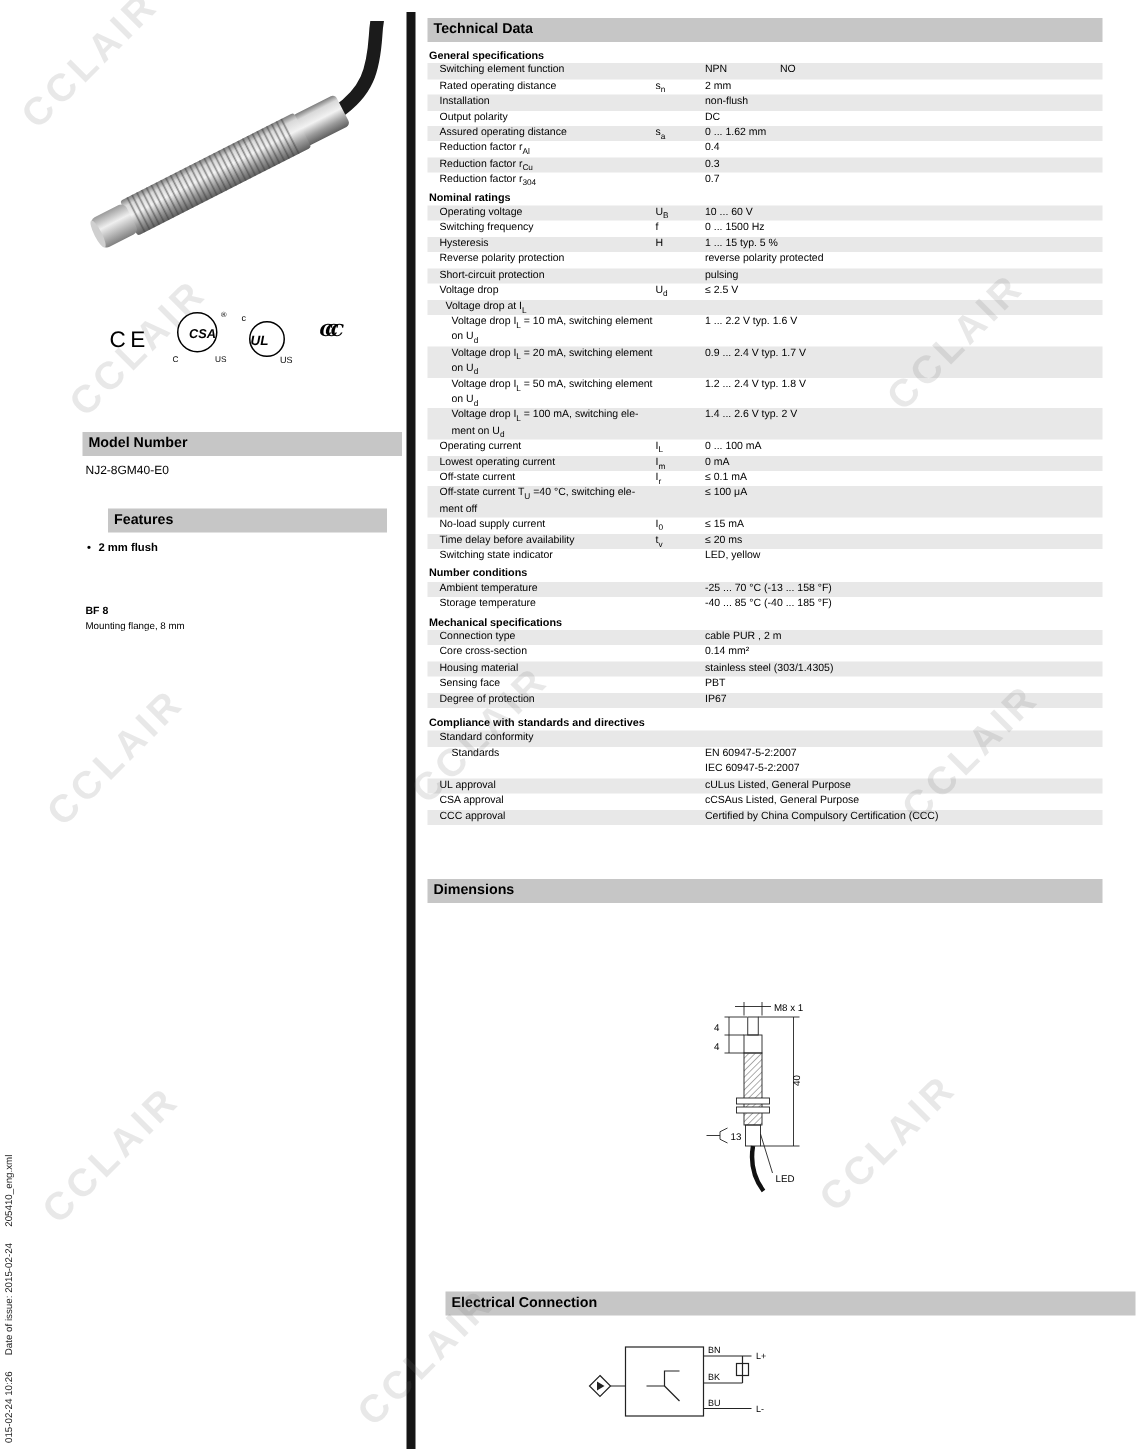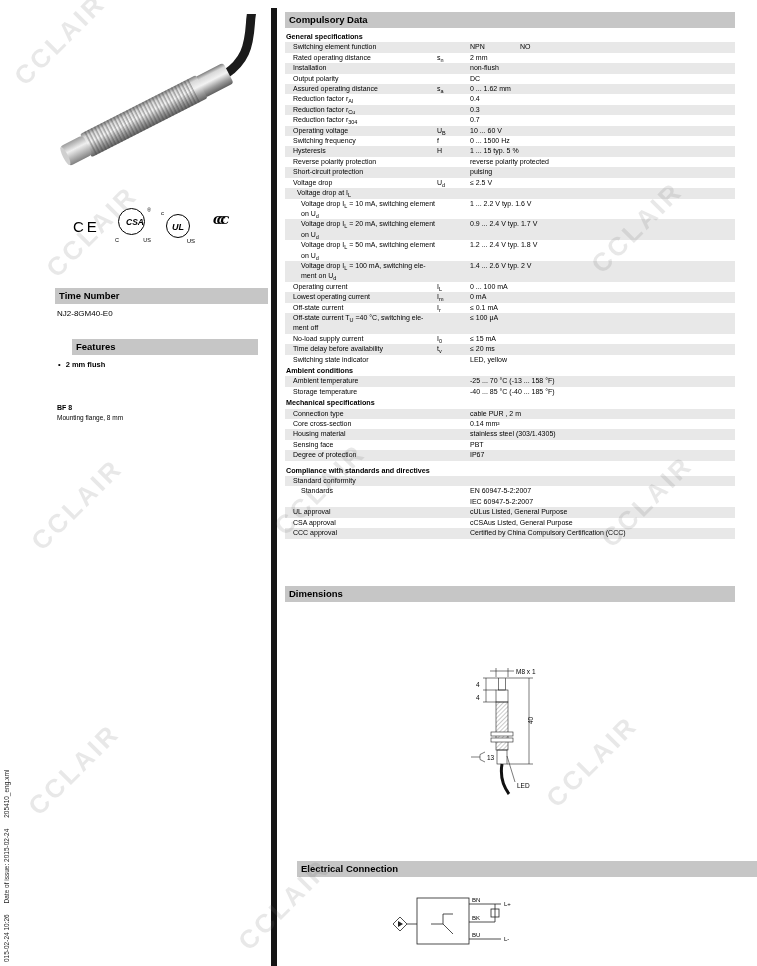--- a/index.html
+++ b/index.html
@@ -19,21 +19,21 @@
   .logos{position:absolute;top:198px;left:0;width:213px;height:48px;}
   .logo-ce{position:absolute;left:18px;top:12px;font-size:15px;letter-spacing:3px;}
   .logo-csa{position:absolute;left:60px;top:2px;width:36px;height:40px;}
   .csa-main{display:block;width:27px;height:27px;margin-left:3px;border:1.4px solid #000;border-radius:50%;
       text-align:right;line-height:27px;font-weight:bold;font-style:italic;font-size:8.5px;}
   .csa-reg{position:absolute;right:0;top:-1px;font-size:5px;}
   .csa-c{position:absolute;left:0;bottom:5px;font-size:5.5px;}
   .csa-us{position:absolute;right:0;bottom:5px;font-size:5.5px;}
   .logo-ul{position:absolute;left:106px;top:4px;width:34px;height:38px;}
   .ul-main{display:block;width:24px;height:24px;margin:4px 0 0 5px;border:1.3px solid #000;border-radius:50%;
-      text-align:center;line-height:24px;font-weight:bold;font-style:italic;font-size:9px;}
+      text-align:left;line-height:24px;font-weight:bold;font-style:italic;font-size:9px;}
   .ul-c{position:absolute;left:0;top:0;font-size:6px;}
   .ul-us{position:absolute;right:0;bottom:4px;font-size:6px;}
   .logo-ccc{position:absolute;left:158px;top:8px;font-size:11px;font-weight:bold;font-style:italic;
       letter-spacing:-5px;font-family:"DejaVu Serif",serif;}
   .bar{background:#c6c6c6;font-weight:bold;font-size:9.5px;line-height:16px;height:16px;padding-left:4px;}
   .mn-bar{position:absolute;top:280px;left:0;width:213px;}
   .mn-value{position:absolute;top:301px;left:2px;font-size:8px;}
   .ft-bar{position:absolute;top:331px;left:17px;width:186px;}
   .ft-item{position:absolute;top:352px;left:3px;font-size:7.5px;font-weight:bold;}
   .ft-item .bullet{margin-right:5px;}
@@ -105,34 +105,34 @@
       <span class="csa-us">US</span>
     </div>
     <div class="logo-ul">
       <span class="ul-c">c</span>
       <span class="ul-main">UL</span>
       <span class="ul-us">US</span>
     </div>
     <div class="logo-ccc">CCC</div>
   </div>
 
-  <div class="bar mn-bar">Time Number</div>
+  <div class="bar mn-bar">Model Number</div>
   <div class="mn-value">NJ2-8GM40-E0</div>
 
   <div class="bar ft-bar">Features</div>
   <div class="ft-item">
     <span class="bullet">•</span><span>2 mm flush</span>
   </div>
 
   <div class="ac-name">BF 8</div>
   <div class="ac-desc">Mounting flange, 8 mm</div>
 </div>
 
 <div class="right-col">
-  <div class="bar title-bar">Compulsory Data</div>
+  <div class="bar title-bar">Technical Data</div>
   <div class="tt">
       <div class="tt-header">General specifications</div>
       <div class="tt-row shaded">
         <div class="tt-label">Switching element function</div>
         <div class="tt-sym"></div>
         <div class="tt-value">NPN</div>
         <div class="tt-value2">NO</div>
       </div>
       <div class="tt-row">
         <div class="tt-label">Rated operating distance</div>
@@ -162,20 +162,21 @@
       <div class="tt-row shaded">
         <div class="tt-label">Reduction factor r<sub>Cu</sub></div>
         <div class="tt-sym"></div>
         <div class="tt-value">0.3</div>
       </div>
       <div class="tt-row">
         <div class="tt-label">Reduction factor r<sub>304</sub></div>
         <div class="tt-sym"></div>
         <div class="tt-value">0.7</div>
       </div>
+      <div class="tt-header">Nominal ratings</div>
       <div class="tt-row shaded">
         <div class="tt-label">Operating voltage</div>
         <div class="tt-sym">U<sub>B</sub></div>
         <div class="tt-value">10 ... 60 V</div>
       </div>
       <div class="tt-row">
         <div class="tt-label">Switching frequency</div>
         <div class="tt-sym">f</div>
         <div class="tt-value">0 ... 1500 Hz</div>
       </div>
@@ -252,21 +253,21 @@
       <div class="tt-row shaded">
         <div class="tt-label">Time delay before availability</div>
         <div class="tt-sym">t<sub>v</sub></div>
         <div class="tt-value">≤ 20 ms</div>
       </div>
       <div class="tt-row">
         <div class="tt-label">Switching state indicator</div>
         <div class="tt-sym"></div>
         <div class="tt-value">LED, yellow</div>
       </div>
-      <div class="tt-header">Ambient conditions</div>
+      <div class="tt-header">Number conditions</div>
       <div class="tt-row shaded">
         <div class="tt-label">Ambient temperature</div>
         <div class="tt-sym"></div>
         <div class="tt-value">-25 ... 70 °C (-13 ... 158 °F)</div>
       </div>
       <div class="tt-row">
         <div class="tt-label">Storage temperature</div>
         <div class="tt-sym"></div>
         <div class="tt-value">-40 ... 85 °C (-40 ... 185 °F)</div>
       </div>

